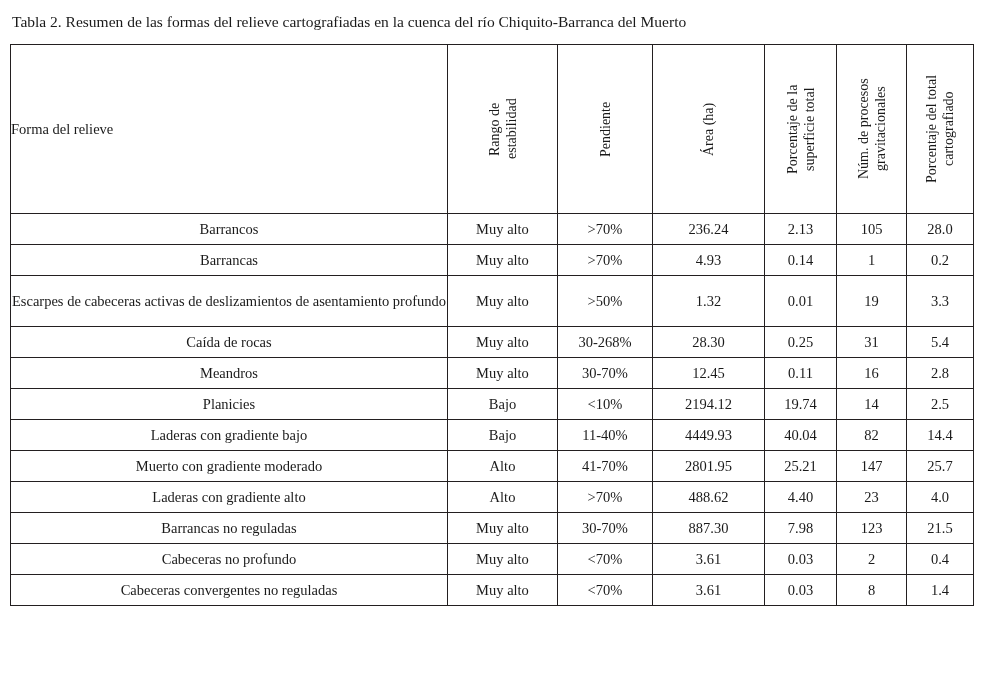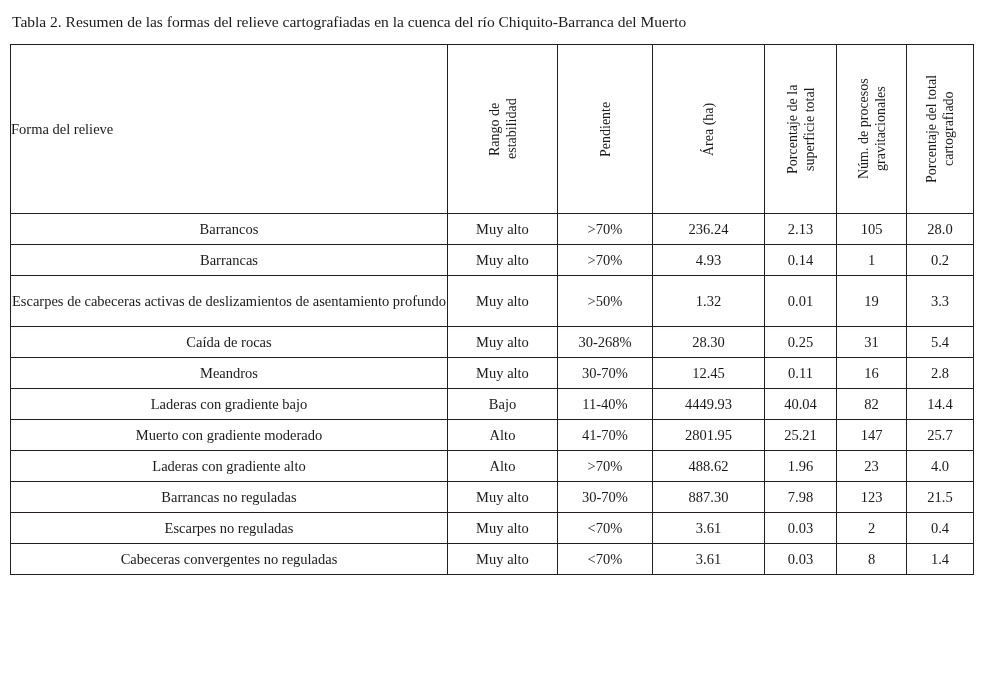--- a/index.html
+++ b/index.html
@@ -192,20 +192,29 @@
         <tr>
           <td class="forma">Meandros</td>
           <td class="ctr">Muy alto</td>
           <td class="ctr">30-70%</td>
           <td class="ctr">12.45</td>
           <td class="ctr">0.11</td>
           <td class="ctr">16</td>
           <td class="ctr">2.8</td>
         </tr>
         <tr>
+          <td class="forma">Planicies</td>
+          <td class="ctr">Bajo</td>
+          <td class="ctr">&lt;10%</td>
+          <td class="ctr">2194.12</td>
+          <td class="ctr">19.74</td>
+          <td class="ctr">14</td>
+          <td class="ctr">2.5</td>
+        </tr>
+        <tr>
           <td class="forma">Laderas con gradiente bajo</td>
           <td class="ctr">Bajo</td>
           <td class="ctr">11-40%</td>
           <td class="ctr">4449.93</td>
           <td class="ctr">40.04</td>
           <td class="ctr">82</td>
           <td class="ctr">14.4</td>
         </tr>
         <tr>
           <td class="forma">Muerto con gradiente moderado</td>
@@ -214,35 +223,35 @@
           <td class="ctr">2801.95</td>
           <td class="ctr">25.21</td>
           <td class="ctr">147</td>
           <td class="ctr">25.7</td>
         </tr>
         <tr>
           <td class="forma">Laderas con gradiente alto</td>
           <td class="ctr">Alto</td>
           <td class="ctr">&gt;70%</td>
           <td class="ctr">488.62</td>
-          <td class="ctr">1.96</td>
+          <td class="ctr">4.40</td>
           <td class="ctr">23</td>
           <td class="ctr">4.0</td>
         </tr>
         <tr>
           <td class="forma">Barrancas no reguladas</td>
           <td class="ctr">Muy alto</td>
           <td class="ctr">30-70%</td>
           <td class="ctr">887.30</td>
           <td class="ctr">7.98</td>
           <td class="ctr">123</td>
           <td class="ctr">21.5</td>
         </tr>
         <tr>
-          <td class="forma">Escarpes no reguladas</td>
+          <td class="forma">Cabeceras no profundo</td>
           <td class="ctr">Muy alto</td>
           <td class="ctr">&lt;70%</td>
           <td class="ctr">3.61</td>
           <td class="ctr">0.03</td>
           <td class="ctr">2</td>
           <td class="ctr">0.4</td>
         </tr>
         <tr>
           <td class="forma">Cabeceras convergentes no reguladas</td>
           <td class="ctr">Muy alto</td>

